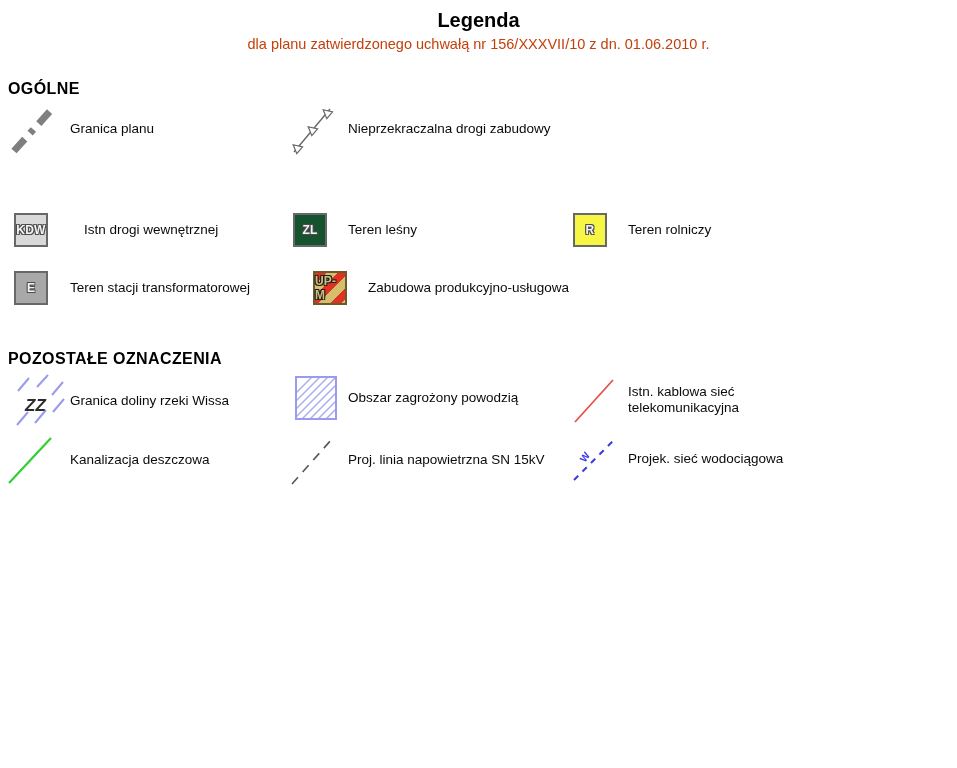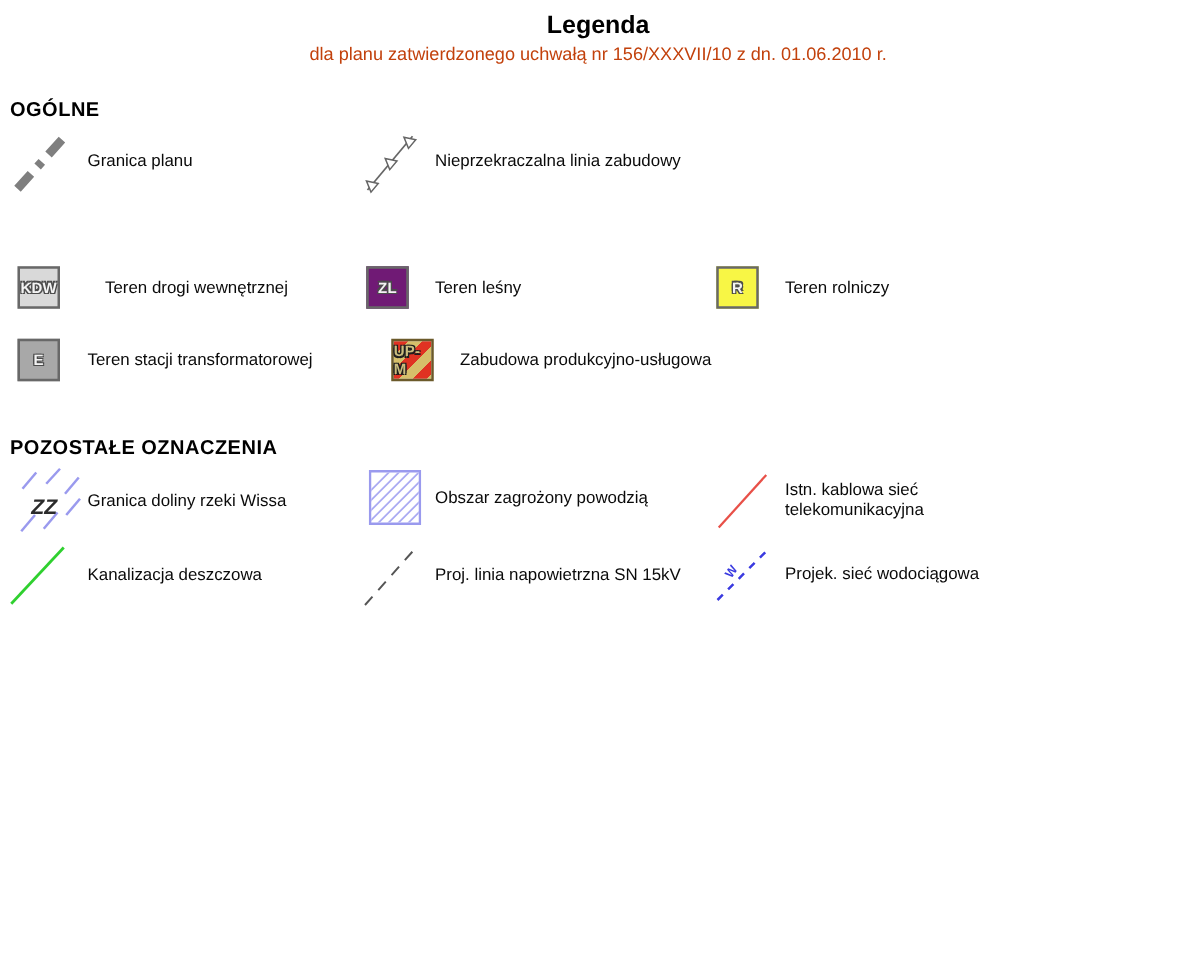--- a/index.html
+++ b/index.html
@@ -25,21 +25,21 @@
   .codebox{
     width:34px;height:34px;box-sizing:border-box;flex:0 0 auto;
     display:flex;align-items:center;justify-content:center;
     border:2px solid #686868;
   }
   .codetext{
     font-size:12px;font-weight:bold;color:#f3f3f3;letter-spacing:.2px;
     text-shadow:-1px -1px 0 #4c4c4c,1px -1px 0 #4c4c4c,-1px 1px 0 #4c4c4c,1px 1px 0 #4c4c4c;
   }
   .kdw{background:#d9d9d9;}
-  .zl{background:#701a75;}
+  .zl{background:#14532d;}
   .r{background:#f8f645;}
   .e{background:#a8a8a8;}
   .stripes{
     background:repeating-linear-gradient(135deg,#e03222 0 8px,#d6bf6a 8px 16px);
     border:2px solid #6b5a2a;
     margin-left:20px;
   }
   .stripes .codetext{
     color:#cbbd7e;
     text-shadow:-1px -1px 0 #1e1e1e,1px -1px 0 #1e1e1e,-1px 1px 0 #1e1e1e,1px 1px 0 #1e1e1e;
@@ -66,29 +66,29 @@
 
   <div class="item" style="left:290px;top:100px;height:58px">
     <span class="sym" style="width:46px;margin-right:12px">
       <svg width="46" height="58" viewBox="0 0 46 58">
         <line x1="4" y1="52" x2="40" y2="9" stroke="#666666" stroke-width="1.4"></line>
         <polygon points="0,-5 4.5,3.5 -4.5,3.5" transform="translate(7,48) rotate(-50)" fill="#ffffff" stroke="#666666" stroke-width="1.2"></polygon>
         <polygon points="0,-5 4.5,3.5 -4.5,3.5" transform="translate(22,30) rotate(-50)" fill="#ffffff" stroke="#666666" stroke-width="1.2"></polygon>
         <polygon points="0,-5 4.5,3.5 -4.5,3.5" transform="translate(37,13) rotate(-50)" fill="#ffffff" stroke="#666666" stroke-width="1.2"></polygon>
       </svg>
     </span>
-    <span class="lbl">Nieprzekraczalna linia zabudowy</span>
+    <span class="lbl">Nieprzekraczalna drogi zabudowy</span>
   </div>
 
 
   <div class="item" style="left:14px;top:213px;height:34px">
     <span class="codebox kdw" style="margin-right:36px">
       <span class="codetext">KDW</span>
     </span>
-    <span class="lbl">Teren drogi wewnętrznej</span>
+    <span class="lbl">Istn drogi wewnętrznej</span>
   </div>
 
   <div class="item" style="left:293px;top:213px;height:34px">
     <span class="codebox zl" style="margin-right:21px">
       <span class="codetext">ZL</span>
     </span>
     <span class="lbl">Teren leśny</span>
   </div>
 
   <div class="item" style="left:573px;top:213px;height:34px">

